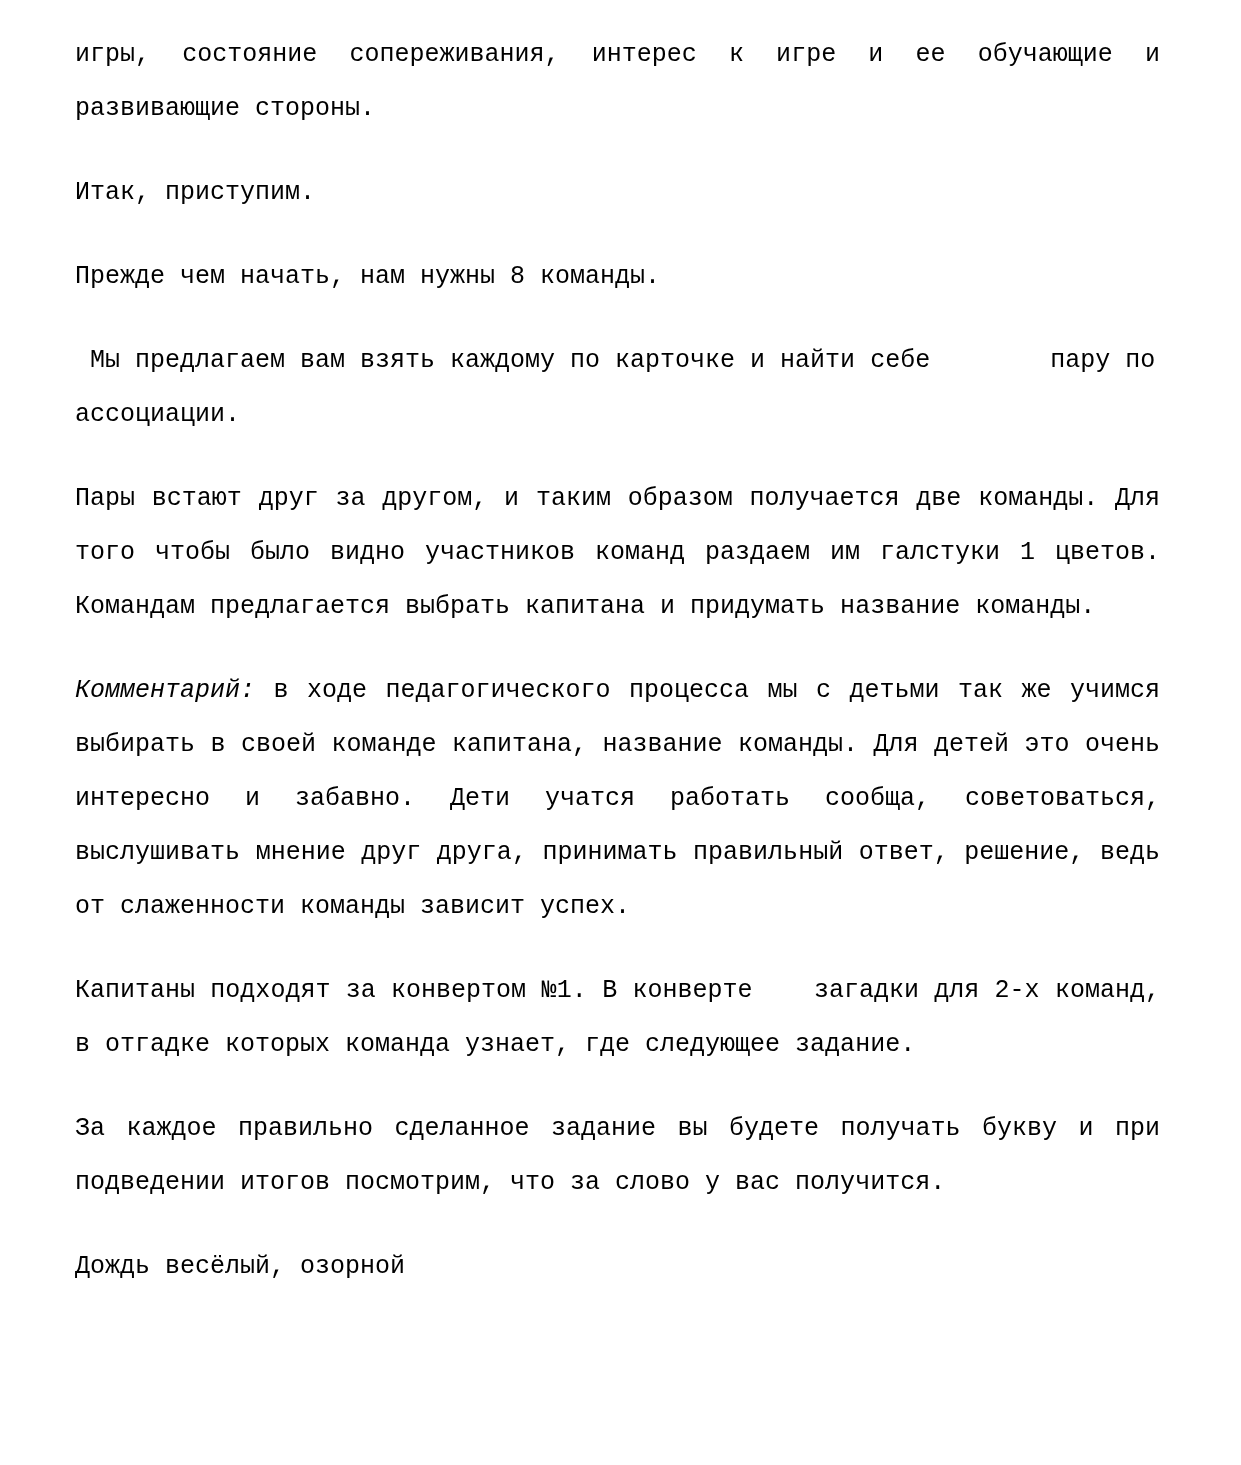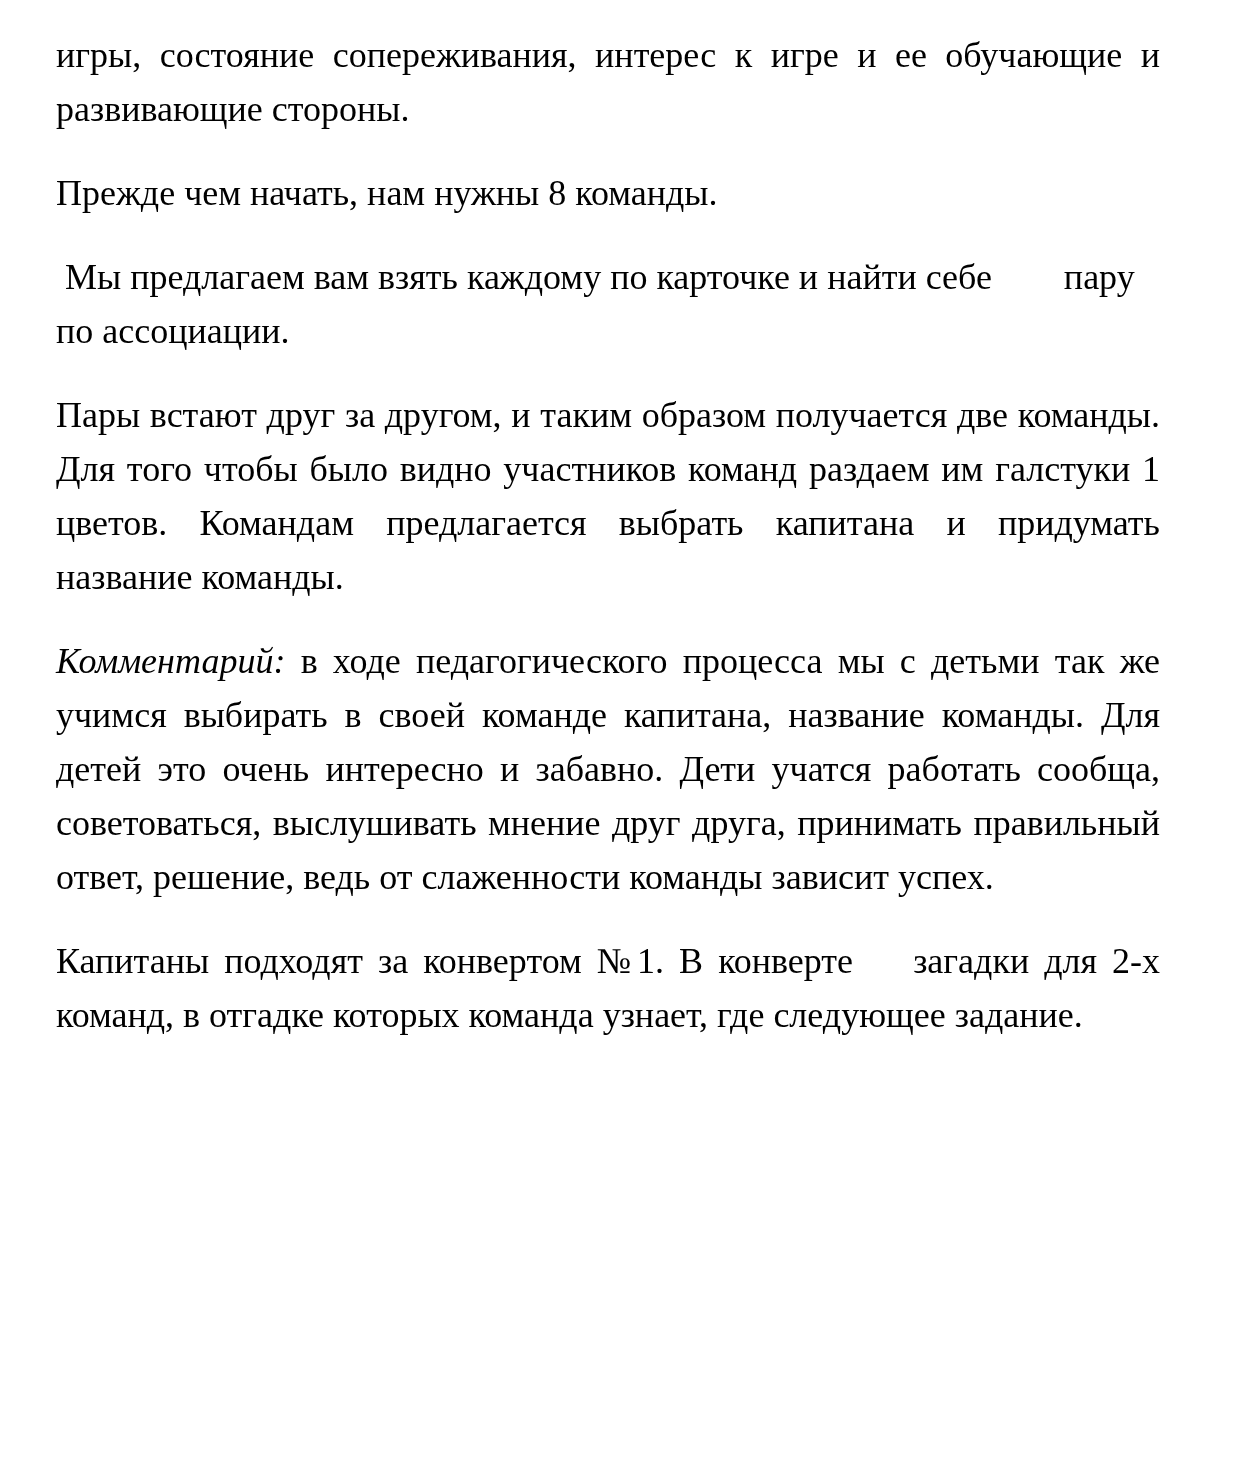--- a/index.html
+++ b/index.html
@@ -7,23 +7,23 @@
     padding: 0;
     background: #ffffff;
   }
   .page {
     position: relative;
     width: 1241px;
     height: 1465px;
     box-sizing: border-box;
     background: #ffffff;
     color: #000000;
-    padding: 28px 81px 0 56px;
-    font-family: Liberation Serif, serif;
-    font-size: 36px;
+    padding: 28px 81px 0 75px;
+    font-family: Liberation Mono, monospace;
+    font-size: 25px;
     line-height: 54px;
     overflow: hidden;
   }
   .para {
     margin: 0 0 30px 0;
     padding: 0;
   }
   .para:last-child {
     margin-bottom: 0;
   }
@@ -42,28 +42,31 @@
     text-underline-offset: 6px;
   }
 </style>
 </head>
 <body>
 
 <div class="page">
 
   <p class="para p-justify">игры, состояние сопереживания, интерес к игре и ее обучающие и развивающие стороны.</p>
 
+  <p class="para p-left">Итак, приступим.</p>
 
   <p class="para p-left">Прежде чем начать, нам нужны 8 команды.</p>
 
 
   <p class="para p-left">&nbsp;Мы предлагаем вам взять каждому по карточке и найти себе &nbsp;&nbsp;&nbsp;&nbsp;&nbsp;&nbsp; пару по ассоциации.</p>
 
   <p class="para p-justify">Пары встают друг за другом, и таким образом получается две команды. Для того чтобы было видно участников команд раздаем им галстуки 1 цветов. Командам предлагается выбрать капитана и придумать название команды.</p>
 
   <p class="para p-justify"><span class="comment-lead">Комментарий:</span> <span>в ходе педагогического процесса мы с детьми так же учимся выбирать в своей команде капитана, название команды. Для детей это очень интересно и забавно. Дети учатся работать сообща, советоваться, выслушивать мнение друг друга, принимать правильный ответ, решение, ведь от слаженности команды зависит успех.</span></p>
 
   <p class="para p-justify">Капитаны подходят за конвертом №1. В конверте &nbsp;&nbsp; загадки для 2-х команд, в отгадке которых команда узнает, где следующее задание.</p>
 
+  <p class="para p-justify">За каждое правильно сделанное задание вы будете получать букву и при подведении итогов посмотрим, что за слово у вас получится.</p>
 
 
+  <p class="para p-left">Дождь весёлый, озорной</p>
 
 </div>
 
 </body></html>

